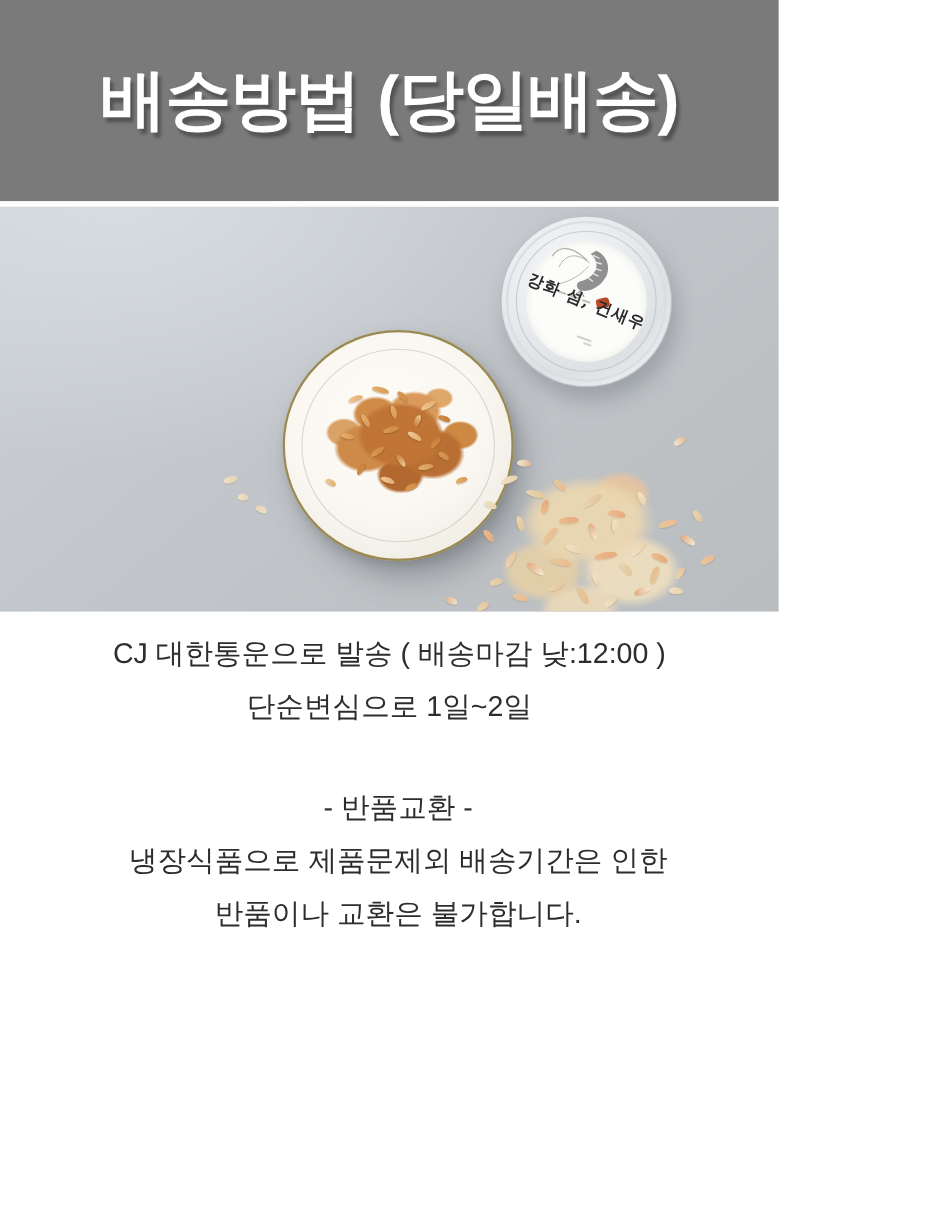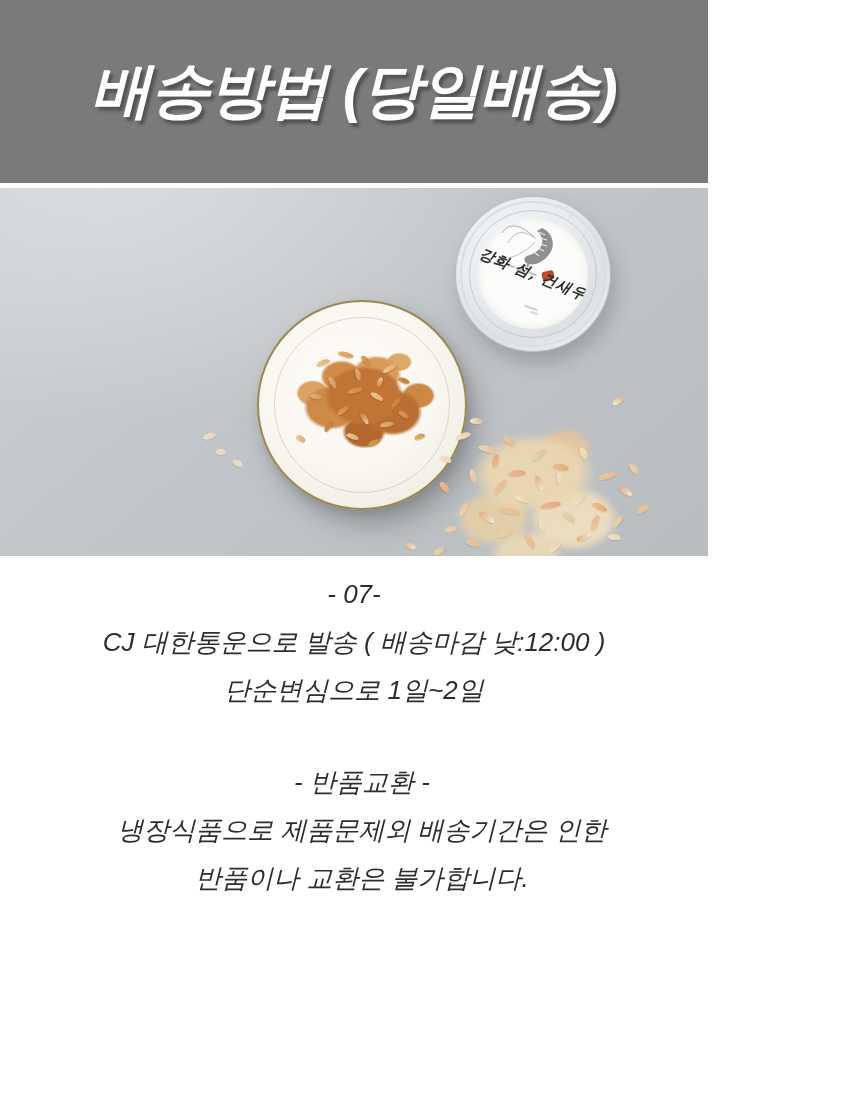--- a/index.html
+++ b/index.html
@@ -1,17 +1,17 @@
 <!DOCTYPE html>
 <html><head>
 <meta charset="utf-8">
 <style>
   html,body { margin:0; padding:0; background:#ffffff; }
   body { font-family:"Liberation Sans", sans-serif; }
-  .page { position:relative; width:708px; height:1100px; background:#fff; overflow:hidden;font-style:italic; }
+  .page { position:relative; width:708px; height:1100px; background:#fff; overflow:hidden; }
 
   
   .banner { height:183px; background:#7a7a7a; display:flex; align-items:center; justify-content:center; }
   .banner h1 {
     margin:0; font-size:60px; font-weight:800; color:#ffffff; letter-spacing:-1px;
     text-shadow:3px 4px 3px rgba(35,35,35,.45);
   }
   .divider { height:5px; background:#ffffff; }
 
   
@@ -188,21 +188,20 @@
         <span class="seal"></span>
         <div class="callig">강화 섬, 건새우</div>
         <span class="fp" style="left:46px; top:88px; width:14px; opacity:.4;"></span>
         <span class="fp" style="left:52px; top:93px; width:8px; opacity:.35;"></span>
       </div>
     </div>
   </div>
 
   <main class="info">
     <section>
-      <p>- 07-</p>
       <p>CJ 대한통운으로 발송 ( 배송마감 낮:12:00 )</p>
       <p>단순변심으로 1일~2일</p>
     </section>
     <section>
       <p>- 반품교환 -</p>
       <p>냉장식품으로 제품문제외 배송기간은 인한</p>
       <p>반품이나 교환은 불가합니다.</p>
     </section>
     <section>
     </section>

